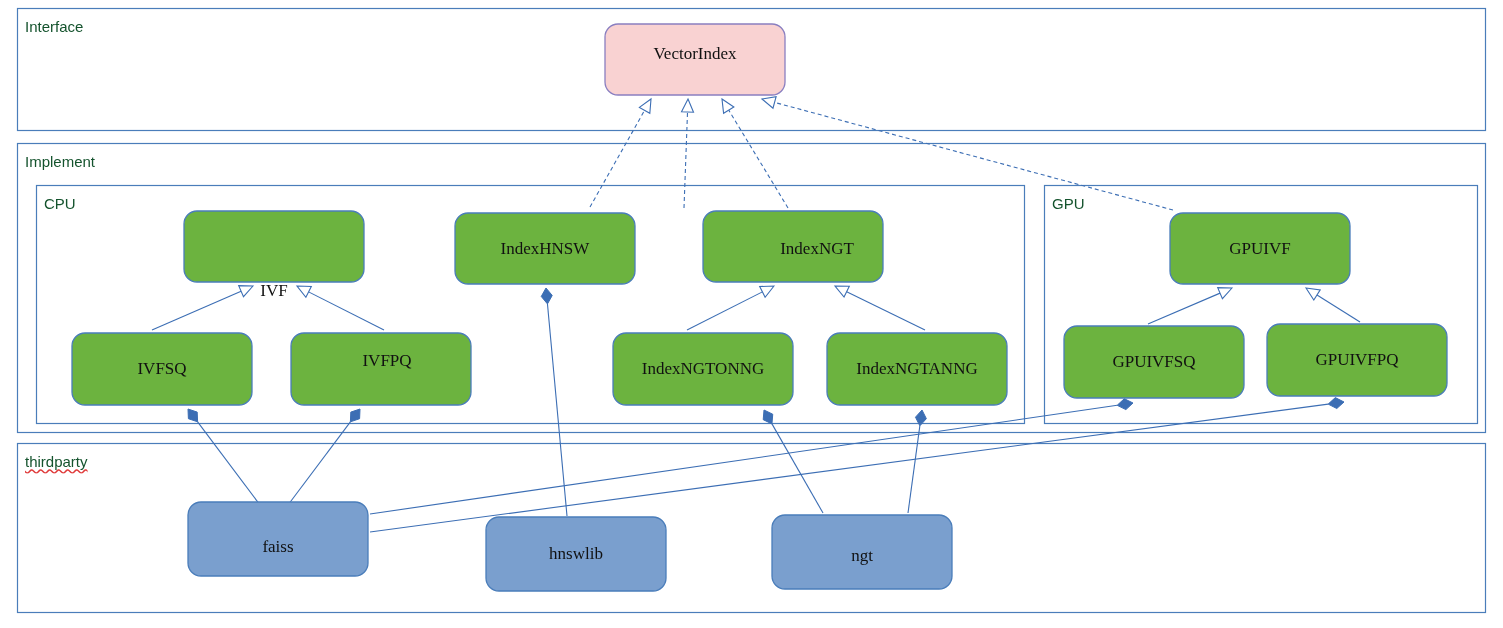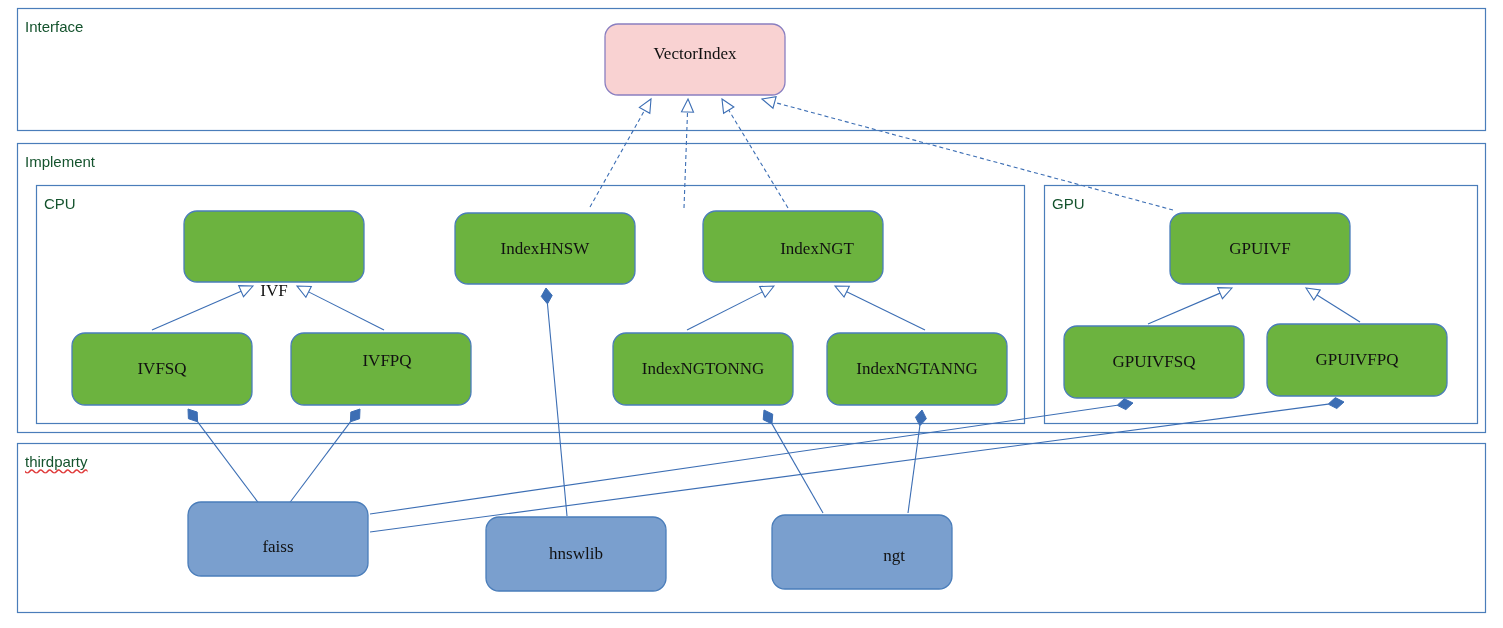--- a/index.html
+++ b/index.html
@@ -131,15 +131,15 @@
       <div class="node-label" style="left: 703px; top: 211px; width: 180px; height: 75px; padding-left: 24px;">IndexNGT</div>
       <div class="node-label" style="left: 1170px; top: 213px; width: 180px; height: 71px;">GPUIVF</div>
       <div class="node-label" style="left: 72px; top: 333px; width: 180px; height: 72px; border-radius: 22px;">IVFSQ</div>
       <div class="node-label" style="left: 291px; top: 333px; width: 180px; height: 56px; margin-left: 6px;">IVFPQ</div>
       <div class="node-label" style="left: 613px; top: 333px; width: 180px; height: 72px;">IndexNGTONNG</div>
       <div class="node-label" style="left: 827px; top: 333px; width: 180px; height: 72px;">IndexNGTANNG</div>
       <div class="node-label" style="left: 1064px; top: 326px; width: 180px; height: 72px;">GPUIVFSQ</div>
       <div class="node-label" style="left: 1267px; top: 324px; width: 180px; height: 72px;">GPUIVFPQ</div>
       <div class="node-label" style="left: 188px; top: 502px; width: 180px; height: 90px;">faiss</div>
       <div class="node-label" style="left: 486px; top: 517px; width: 180px; height: 74px;">hnswlib</div>
-      <div class="node-label" style="left: 804px; top: 515px; width: 180px; height: 82px;">ngt</div>
+      <div class="node-label" style="left: 772px; top: 515px; width: 180px; height: 82px;">ngt</div>
     </div>
 </div>
 
 </body></html>

